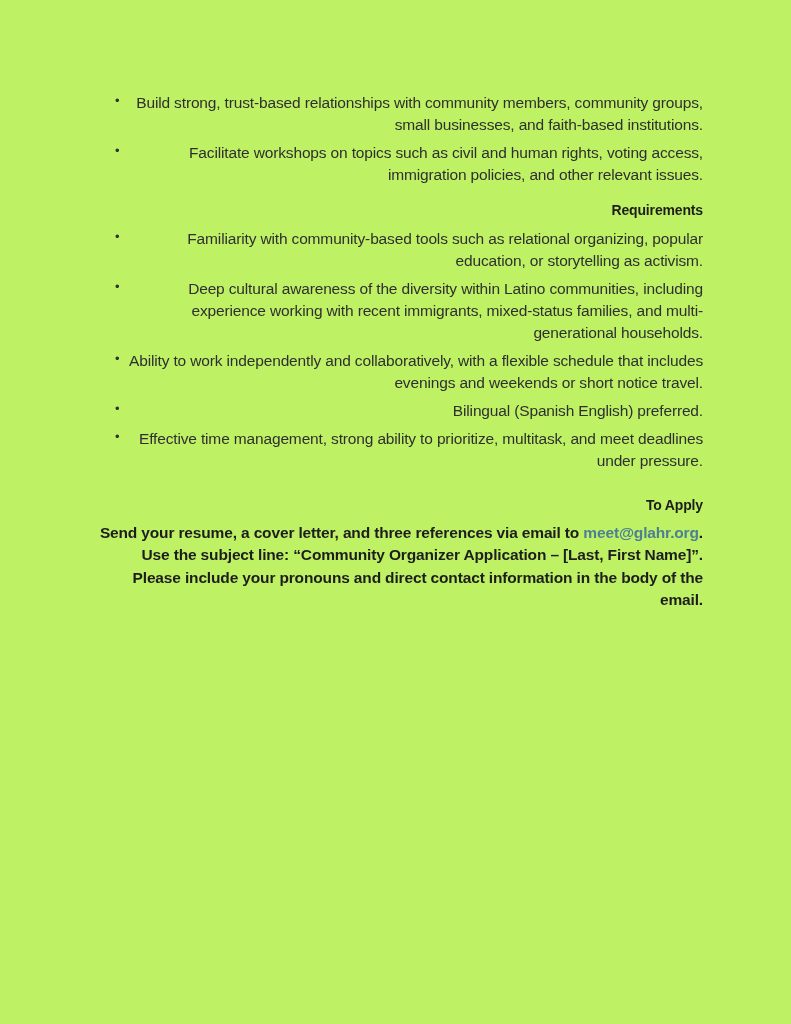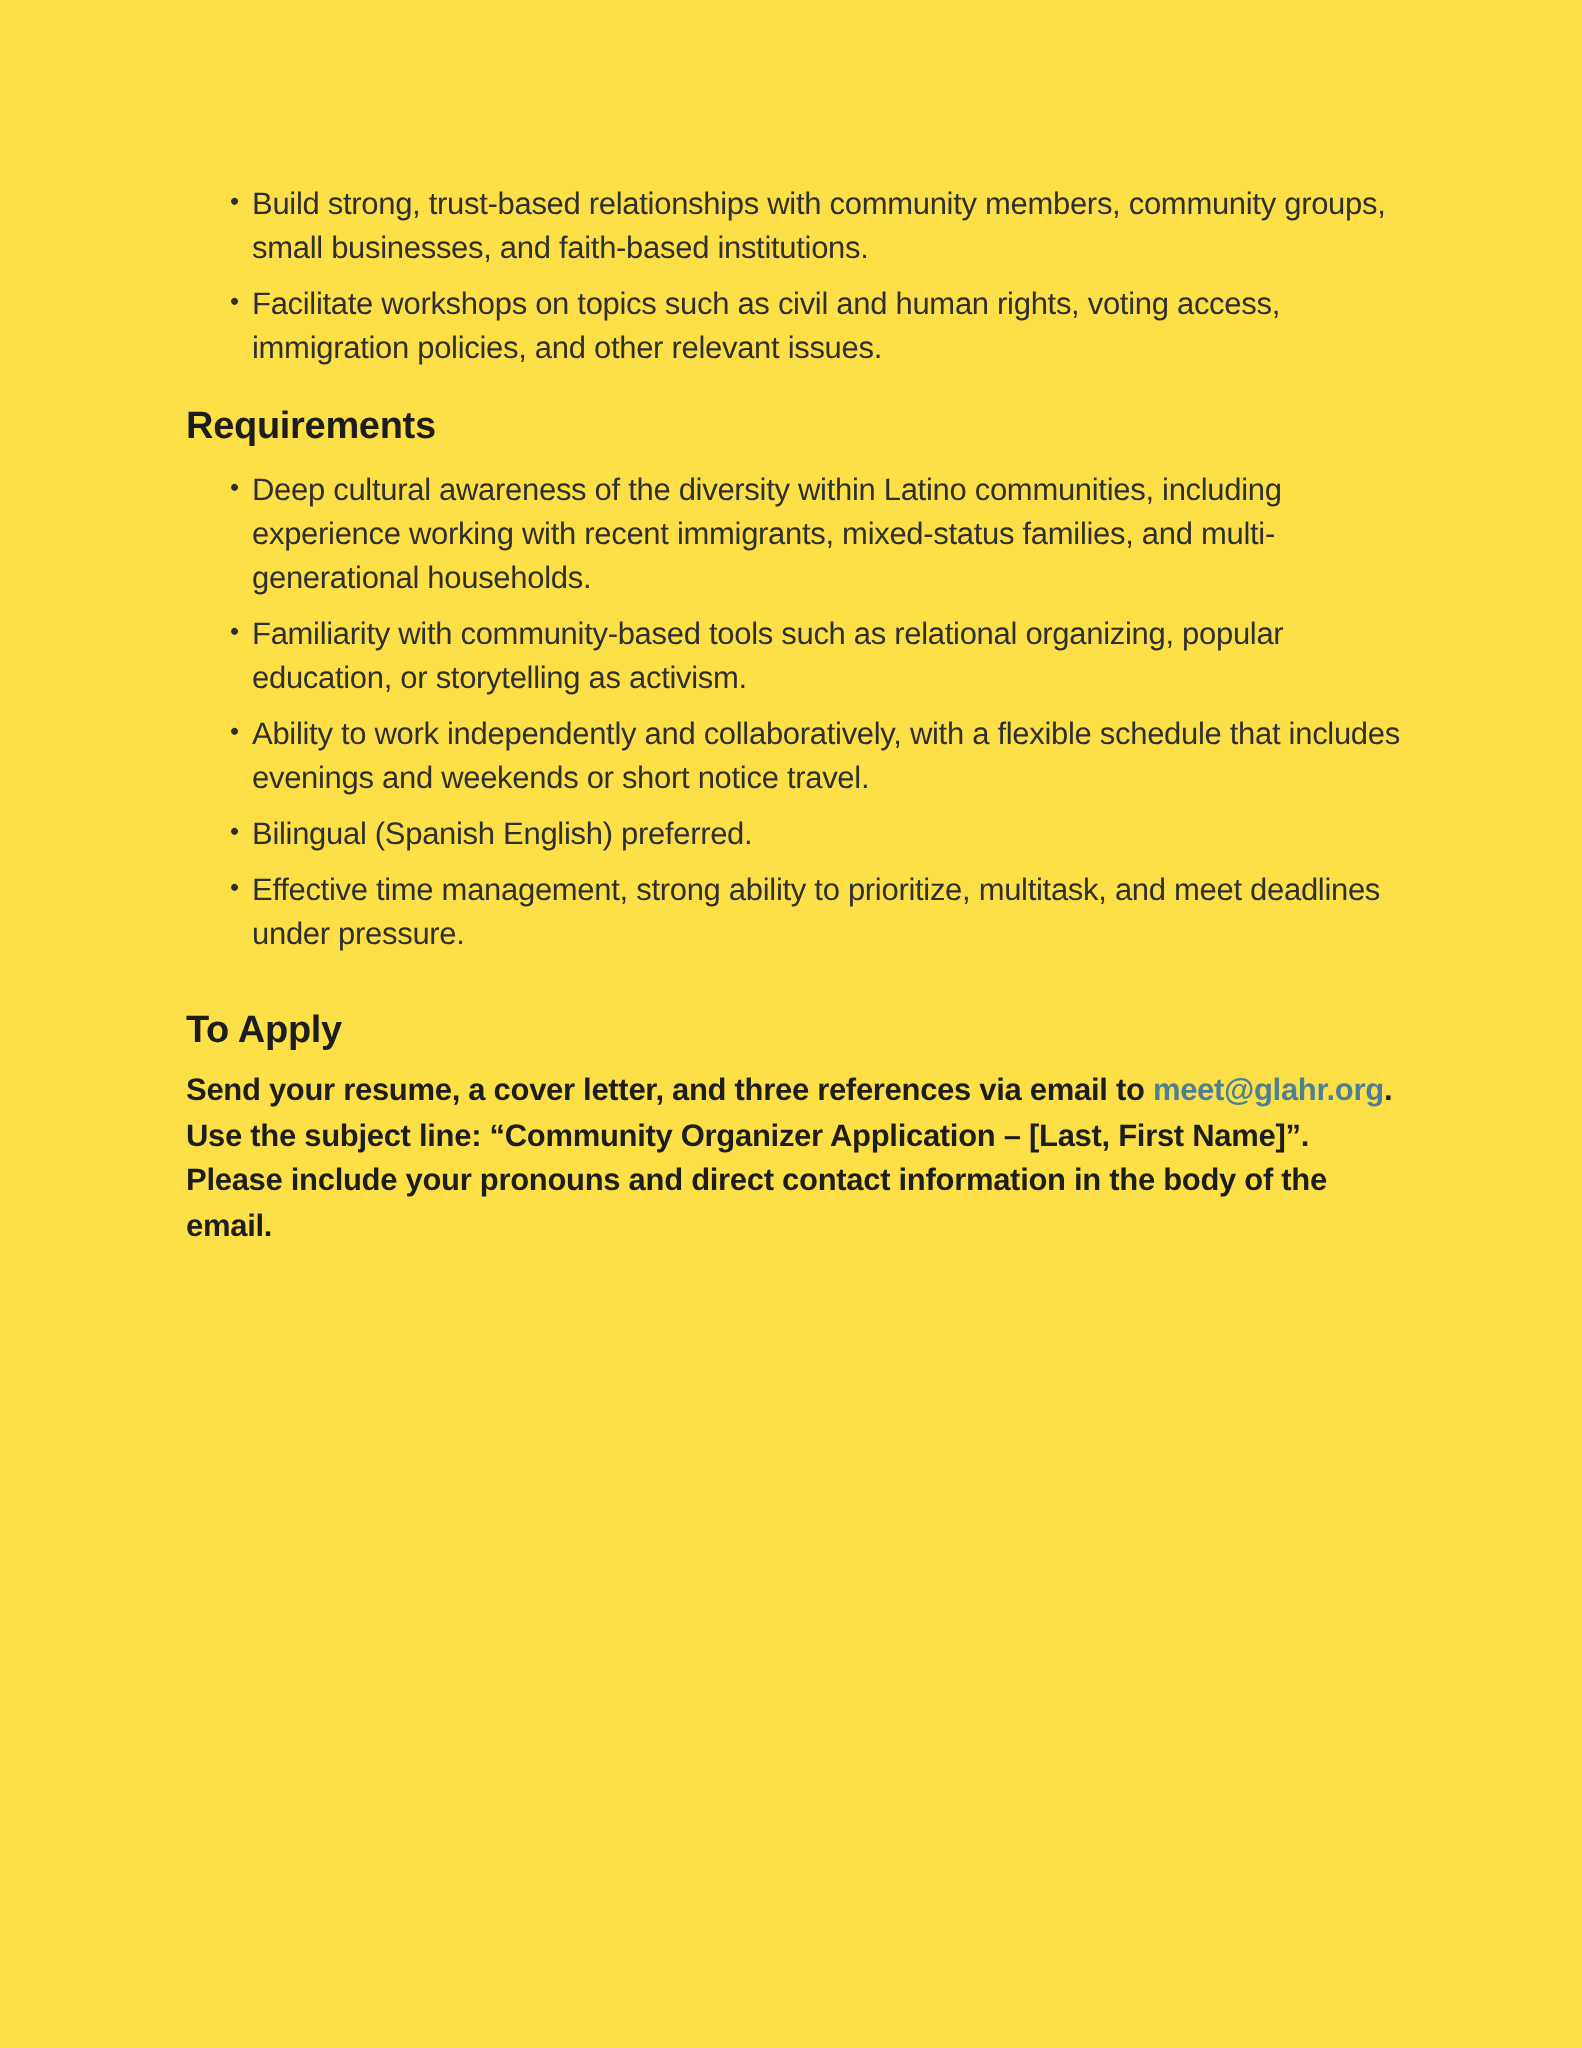--- a/index.html
+++ b/index.html
@@ -4,33 +4,34 @@
 <style>
   html, body {
     margin: 0;
     padding: 0;
     background: #ffffff;
   }
   .page {
     position: relative;
     width: 791px;
     height: 1024px;
-    background: #fde047;
+    background: #bef264;
     box-sizing: border-box;
     padding: 88px 88px 0 93px;
     font-family: "Liberation Sans", sans-serif;
     font-size: 15.5px;
     line-height: 1.42;
     letter-spacing: -0.15px;
     color: #2f2f2f;
     overflow: hidden;
+    text-align: right;
   }
   section { margin: 0; }
   h2.doc-heading {
-    font-size: 19px;
+    font-size: 14px;
     font-weight: 700;
     color: #1d1d1d;
     margin: 15px 0 8px 0;
     line-height: 1.35;
   }
   ul.bullet-list {
     list-style: none;
     margin: 4px 0 10px 0;
     padding: 0 0 0 33px;
   }
@@ -71,22 +72,22 @@
   <section class="intro-section">
     <ul class="bullet-list">
         <li>Build strong, trust-based relationships with community members, community groups, small businesses, and faith-based institutions.</li>
         <li>Facilitate workshops on topics such as civil and human rights, voting access, immigration policies, and other relevant issues.</li>
       </ul>
   </section>
 
   <section class="requirements-section">
     <h2 class="doc-heading">Requirements</h2>
     <ul class="bullet-list">
+        <li>Familiarity with community-based tools such as relational organizing, popular education, or storytelling as activism.</li>
         <li>Deep cultural awareness of the diversity within Latino communities, including experience working with recent immigrants, mixed-status families, and multi-generational households.</li>
-        <li>Familiarity with community-based tools such as relational organizing, popular education, or storytelling as activism.</li>
         <li>Ability to work independently and collaboratively, with a flexible schedule that includes evenings and weekends or short notice travel.</li>
         <li>Bilingual (Spanish English) preferred.</li>
         <li>Effective time management, strong ability to prioritize, multitask, and meet deadlines under pressure.</li>
       </ul>
   </section>
 
 
   <section class="to-apply-section">
     <h2 class="doc-heading">To Apply</h2>
     <p class="apply-paragraph"><span>Send your resume, a cover letter, and three references via email to </span><a class="email-link" href="#">meet@glahr.org</a><span>. Use the subject line: “Community Organizer Application – [Last, First Name]”. Please include your pronouns and direct contact information in the body of the email.</span></p>

